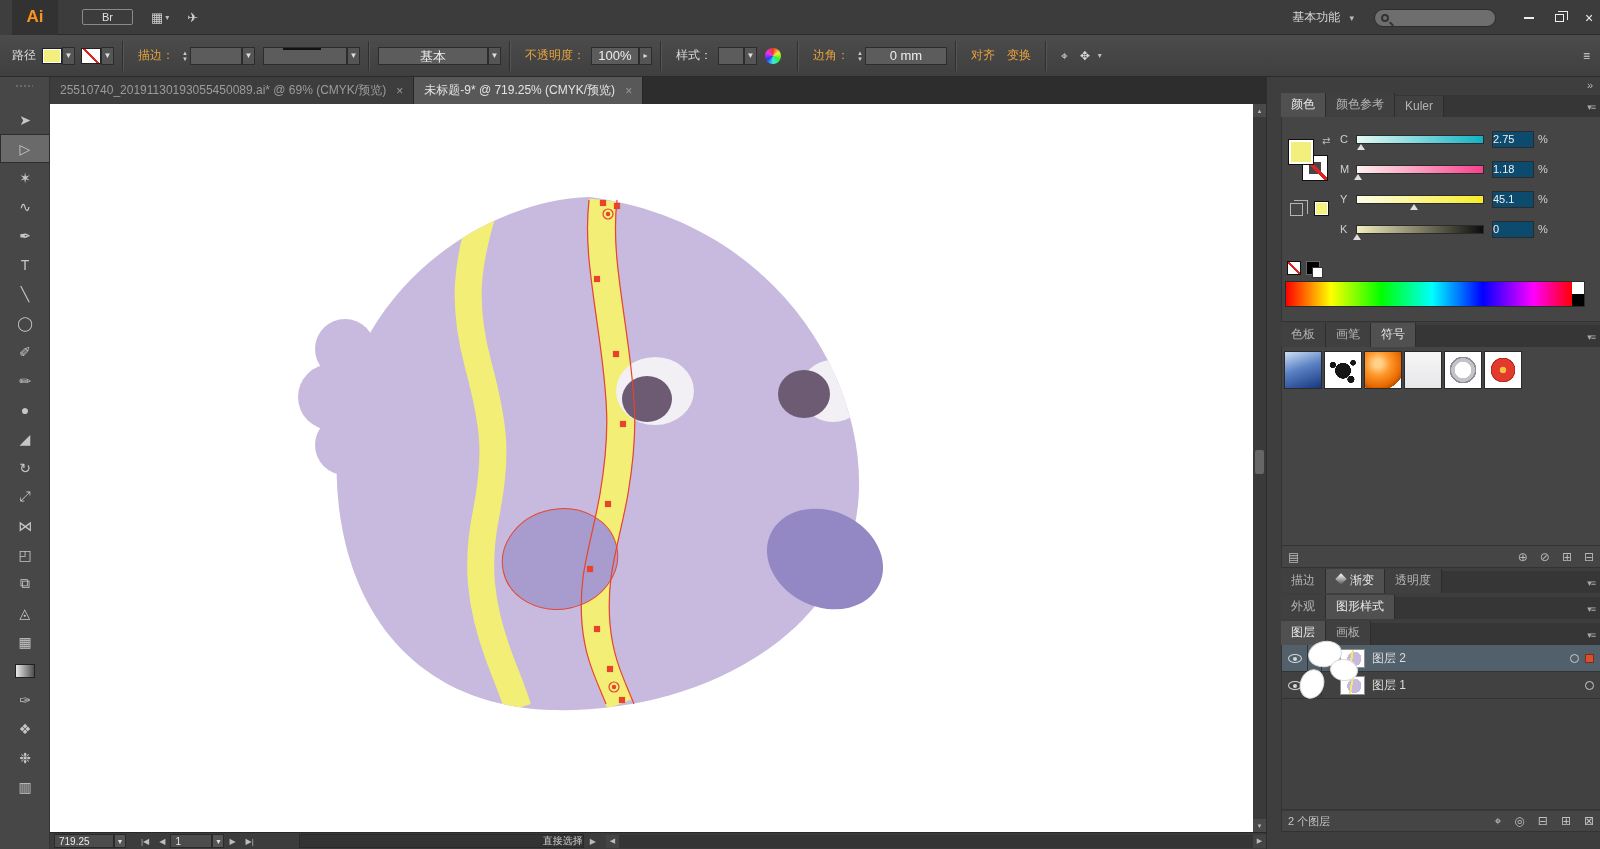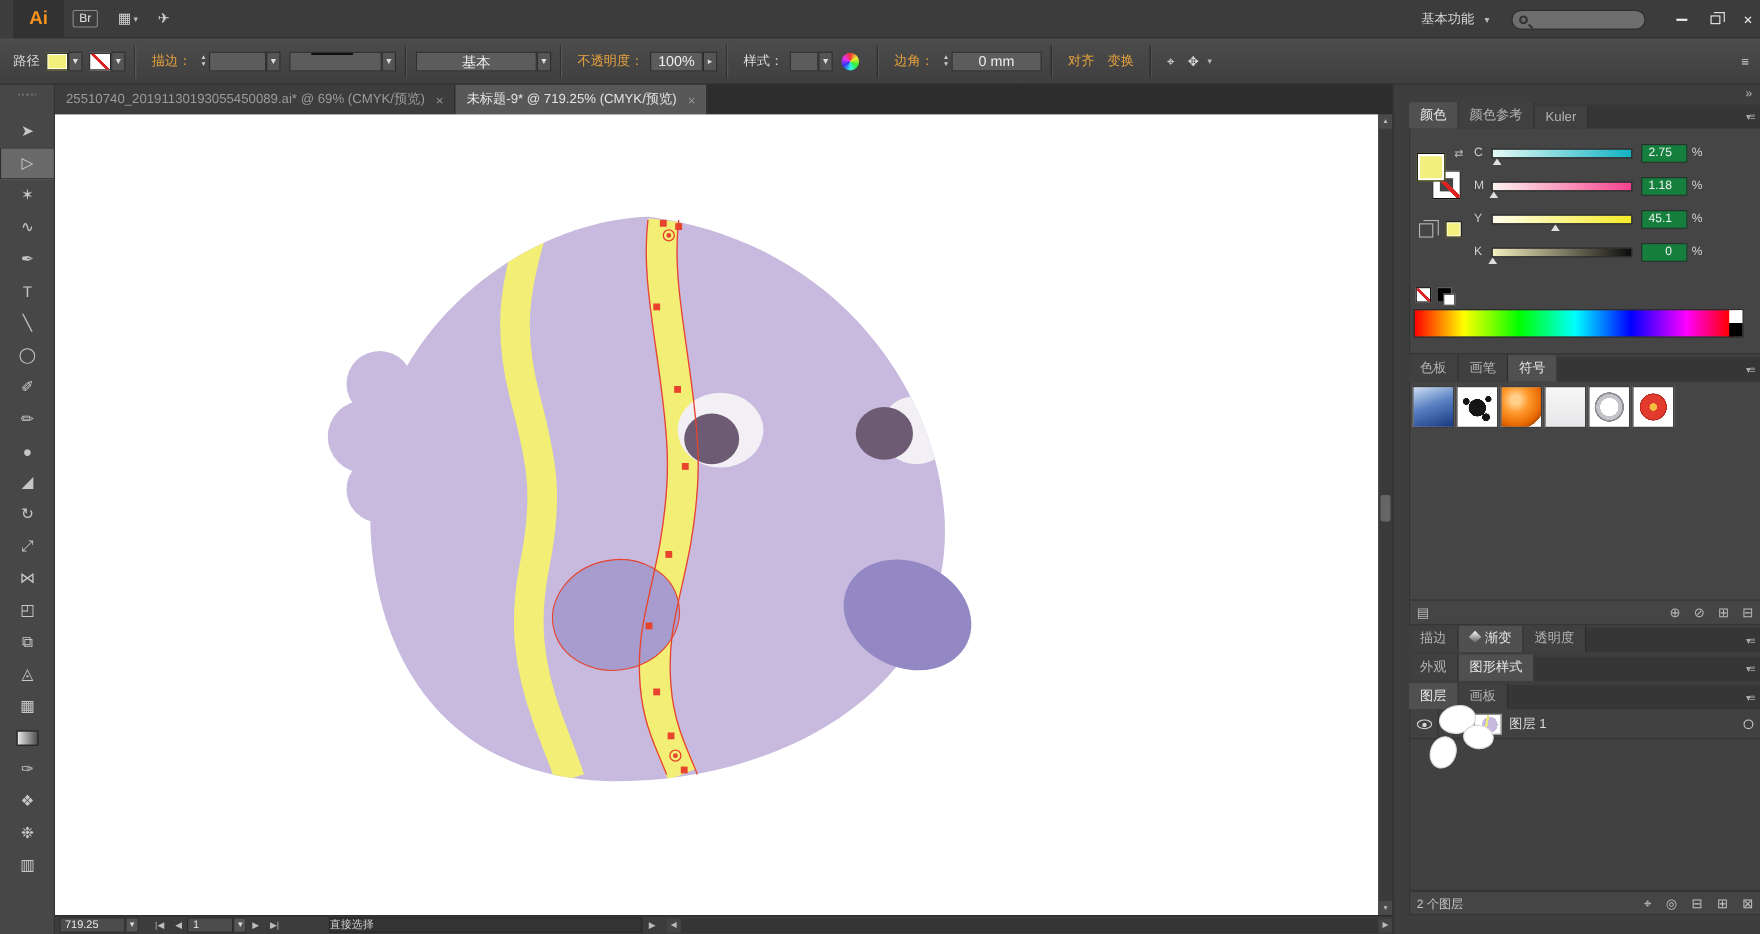--- a/index.html
+++ b/index.html
@@ -7,22 +7,22 @@
     font-family:"Liberation Sans","DejaVu Sans",sans-serif; }
   body { position:relative; color:#d6d6d6; }
 
   
   .menubar { position:absolute; left:12px; top:0; width:1600px; height:35px;
     background:#3c3c3c; border-bottom:1px solid #2a2a2a; display:flex; align-items:center; }
   .logo { width:46px; height:35px; background:#323232; color:#f7931e; font-weight:bold;
     font-size:17px; display:flex; align-items:center; justify-content:center; }
   .menus { display:flex; margin-left:8px; }
   .menu-item { padding:0 11px; font-size:13px; color:#d8d8d8; line-height:35px; cursor:default; }
-  .br-btn { margin-left:8px; border:1px solid #8a8a8a; border-radius:2px; font-size:11px;
-    padding:1px 5px; color:#e0e0e0; }
+  .br-btn { margin-left:24px; border:1px solid #8a8a8a; border-radius:2px; font-size:11px;
+    padding:1px 19px; color:#e0e0e0; }
   .mb-icon { margin-left:18px; font-size:13px; color:#cfcfcf; }
   .mb-caret { font-size:8px; color:#bbb; margin-left:2px; }
   .mb-right { position:absolute; right:0; top:0; height:35px; display:flex; align-items:center; }
   .workspace { font-size:12px; color:#d8d8d8; margin-right:20px; }
   .workspace .caret { font-size:9px; margin-left:6px; color:#bbb; }
   .searchbox { width:122px; height:18px; background:#6e6e6e; border:1px solid #2d2d2d;
     border-radius:9px; display:flex; align-items:center; padding-left:6px; margin-right:18px; }
   .mag { width:8px; height:8px; border:2px solid #333; border-radius:50%; position:relative; }
   .mag::after { content:""; position:absolute; width:5px; height:2px; background:#333;
     transform:rotate(45deg); left:6px; top:7px; }
@@ -90,21 +90,21 @@
   
   .statusbar { position:absolute; left:50px; top:832px; width:1216px; height:17px;
     background:#3c3c3c; border-top:1px solid #282828; display:flex; align-items:center;
     font-size:10px; }
   .sb-box { background:#4c4c4c; border:1px solid #2a2a2a; height:14px; display:inline-flex;
     align-items:center; padding:0 4px; color:#eaeaea; }
   .sb-dd { width:12px; height:14px; background:#555; border:1px solid #2a2a2a; font-size:7px;
     display:inline-flex; align-items:center; justify-content:center; color:#ddd; }
   .sb-nav { color:#bdbdbd; font-size:8px; padding:0 5px; }
   .sb-status { width:285px; height:14px; background:#333; border:1px solid #2a2a2a;
-    margin-left:40px; display:flex; align-items:center; justify-content:flex-start; color:#cfcfcf; }
+    margin-left:40px; display:flex; align-items:center; justify-content:flex-end; color:#cfcfcf; }
   .sb-status-arrow { font-size:8px; color:#bbb; padding:0 6px; }
   .hscroll { flex:1; height:13px; background:#353535; position:relative; margin-left:4px; }
   .hs-thumb { position:absolute; left:845px; top:2px; width:46px; height:9px; background:#666;
     border-radius:2px; }
   .hs-btn { position:absolute; top:0; width:13px; height:13px; font-size:7px; color:#bbb;
     display:flex; align-items:center; justify-content:center; background:#444; }
   .hs-btn.left { left:0; } .hs-btn.right { right:0; }
 
   
   .dock { position:absolute; left:1266px; top:77px; width:334px; height:772px; background:#3e3e3e;
@@ -140,22 +140,22 @@
   .slider-row { position:absolute; left:58px; width:256px; height:20px; display:flex;
     align-items:center; }
   .slider-label { width:16px; color:#cfcfcf; font-size:11px; }
   .track { position:relative; width:128px; height:9px; border:1px solid #2b2b2b; }
   .track-c { background:linear-gradient(90deg,#e6faf5,#12b2c3); }
   .track-m { background:linear-gradient(90deg,#fdf2ef,#f8418d); }
   .track-y { background:linear-gradient(90deg,#fffdec,#f6ec27); }
   .track-k { background:linear-gradient(90deg,#f3efbe,#0c0c0c); }
   .thumb { position:absolute; top:8px; width:0; height:0; border-left:4px solid transparent;
     border-right:4px solid transparent; border-bottom:6px solid #dedede; transform:translateX(-4px); }
-  .val-box { width:42px; height:17px; background:#15803d; border:1px solid #2b2b2b; color:#f0f0f0;
-    font-size:11px; text-align:right; padding:1px 13px 0 0; margin-left:8px; }
+  .val-box { width:42px; height:17px; background:#0c4a6e; border:1px solid #2b2b2b; color:#f0f0f0;
+    font-size:11px; padding:1px 13px 0 0; margin-left:8px; }
   .pct { color:#cfcfcf; font-size:11px; margin-left:4px; }
   .mini-none { position:absolute; left:5px; top:144px; width:14px; height:14px; background:#fff;
     border:1px solid #111; }
   .mini-none::after { content:""; position:absolute; inset:0;
     background:linear-gradient(45deg,transparent 42%,#d22 42%,#d22 58%,transparent 58%); }
   .mini-bw { position:absolute; left:24px; top:144px; width:14px; height:14px; background:#000;
     border:1px solid #666; }
   .mini-bw::after { content:""; position:absolute; left:5px; top:5px; width:9px; height:9px;
     background:#fff; border:1px solid #333; }
   .spectrum { position:absolute; left:3px; top:164px; width:300px; height:26px; border:1px solid #2b2b2b;
@@ -575,20 +575,33 @@
 
   <div class="ptabs layers-tabs">
     <span class="ptab active">图层</span>
     <span class="ptab">画板</span>
     <span class="panel-menu">▾≡</span>
   </div>
   <div class="pbody layers-body">
     <div class="splash s1"></div>
     <div class="splash s2"></div>
     <div class="splash s3"></div>
+    <div class="layer-row selected">
+      <span class="eye-cell">
+          <span class="eye"></span>
+        </span>
+      <span class="lock-cell"></span>
+      <span class="expand-cell">▶</span>
+      <span class="layer-thumb"></span>
+      <span class="layer-name">图层 2</span>
+      <span class="layer-right">
+        <span class="target-circle"></span>
+        <span class="sel-indicator"></span>
+      </span>
+    </div>
     <div class="layer-row">
       <span class="eye-cell">
           <span class="eye"></span>
         </span>
       <span class="lock-cell"></span>
       <span class="expand-cell"></span>
       <span class="layer-thumb"></span>
       <span class="layer-name">图层 1</span>
       <span class="layer-right">
         <span class="target-circle"></span>

